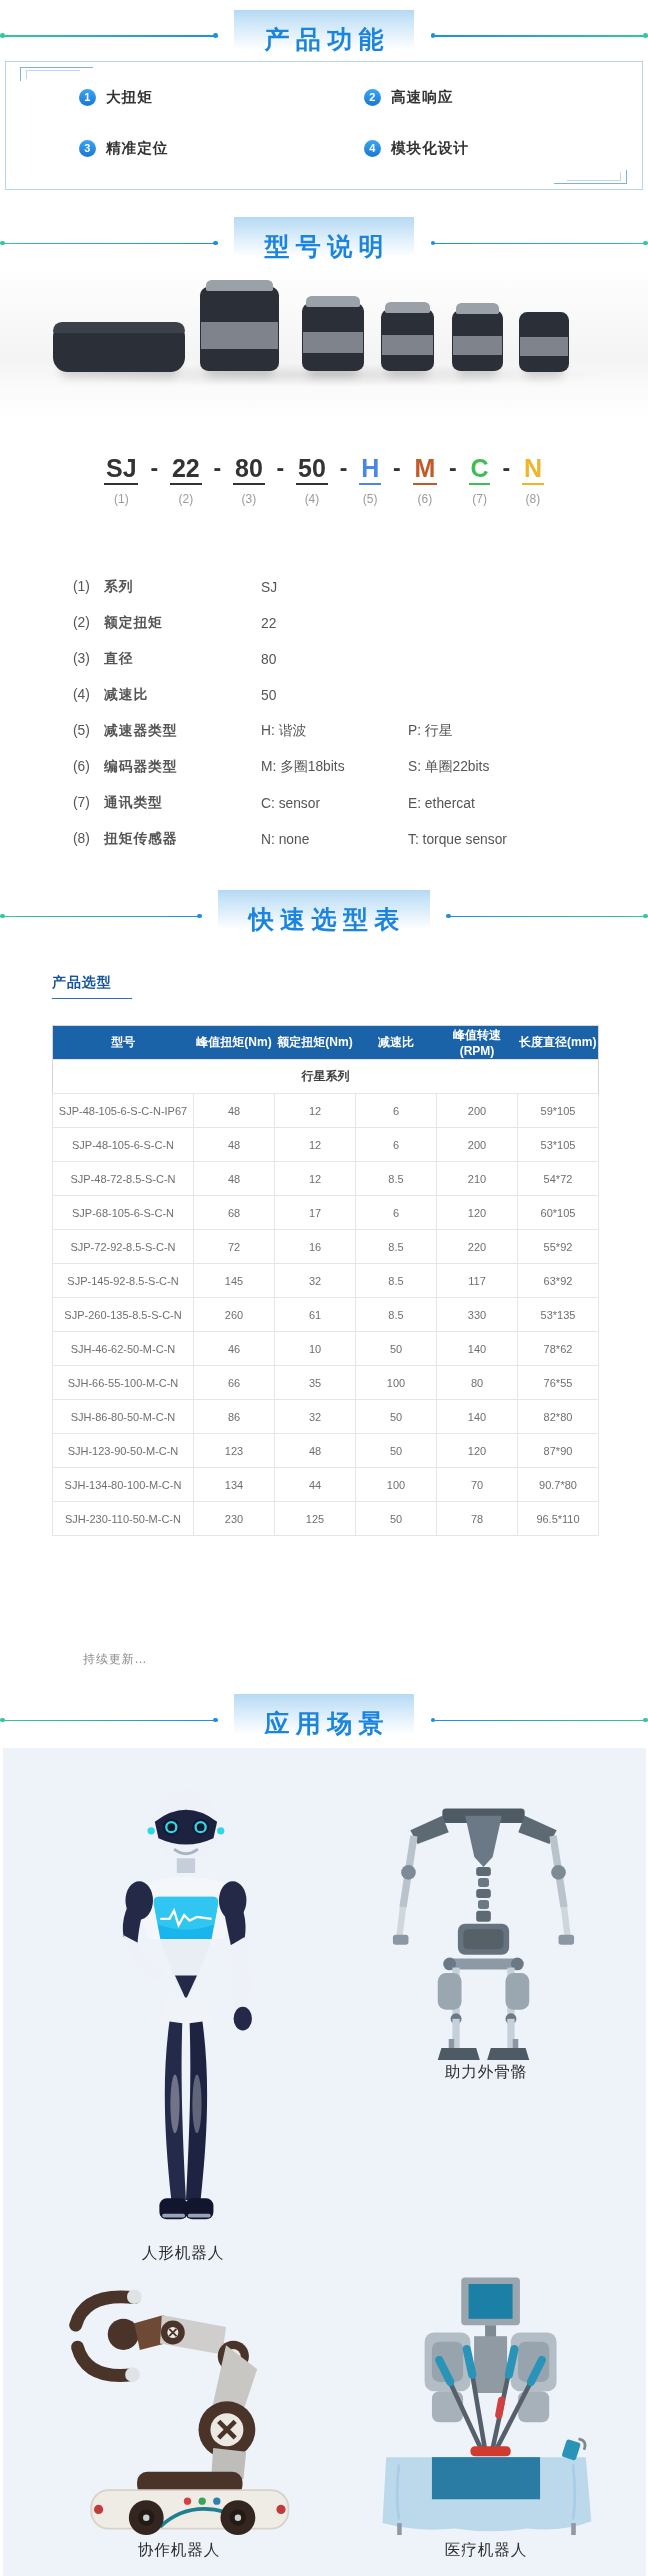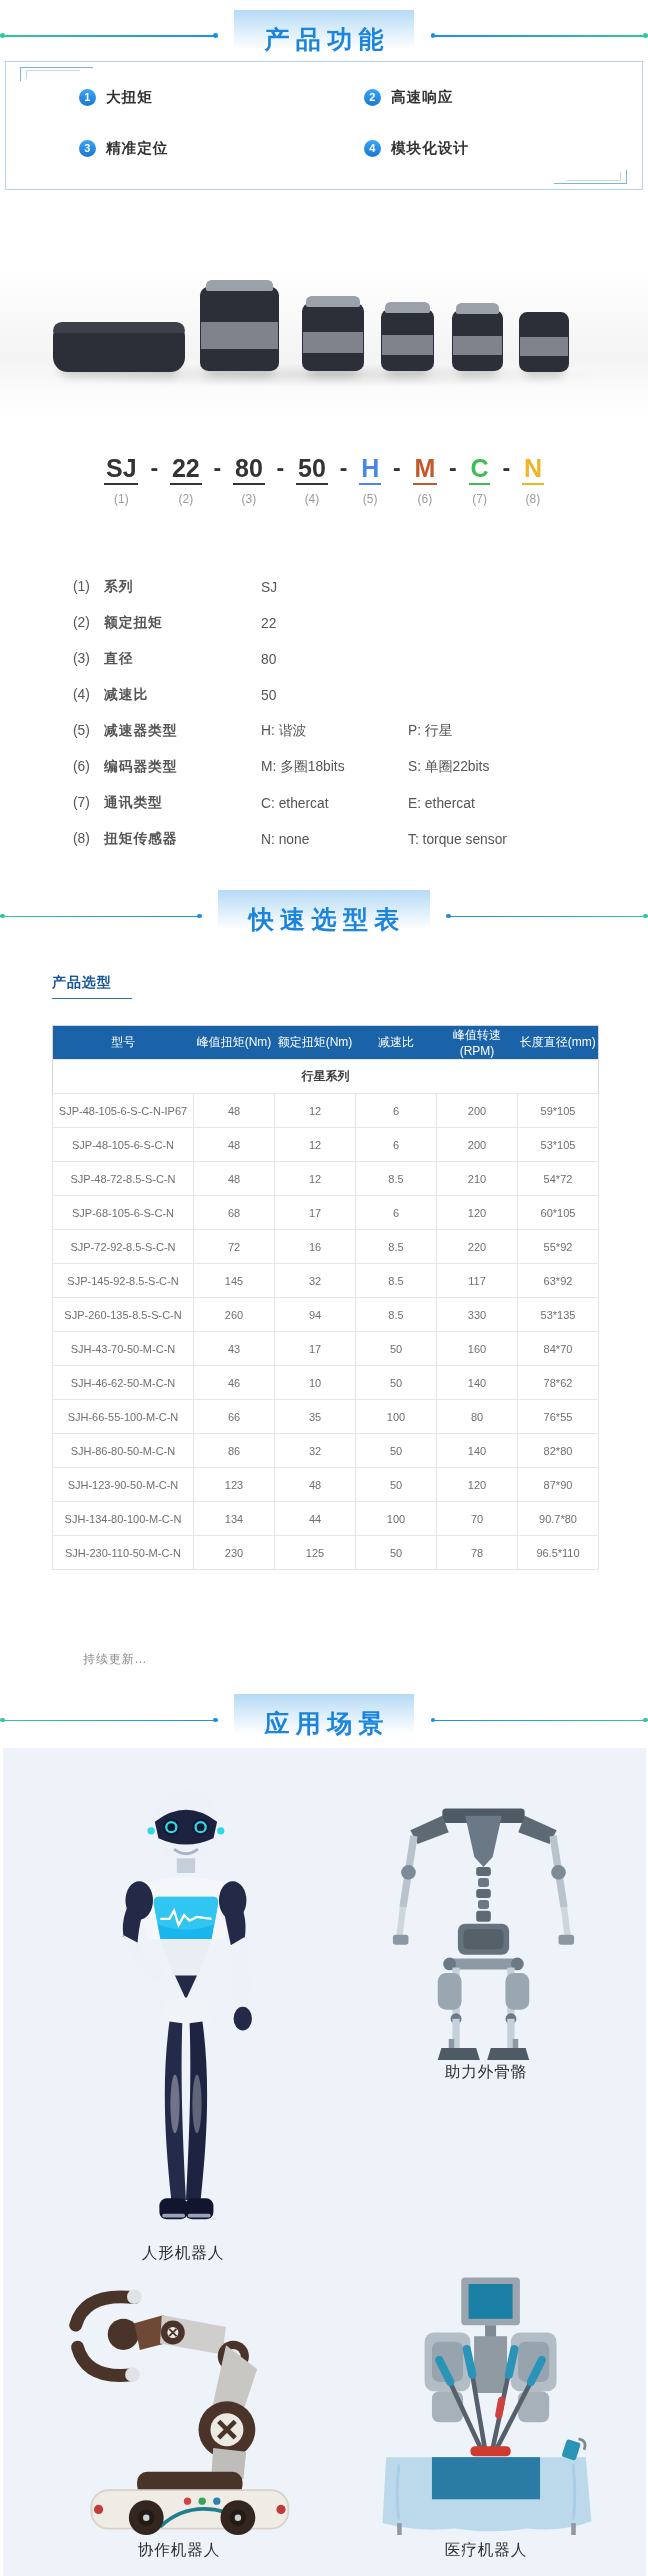--- a/index.html
+++ b/index.html
@@ -56,21 +56,21 @@
   .leg-row{height:36px;display:grid;grid-template-columns:188px 147px 1fr;align-items:center;
            font-size:13.8px;color:#555;}
   .leg-num{display:inline-block;width:31px;color:#555;}
   .leg-label{font-weight:bold;letter-spacing:0.9px;}
 
   
   .tab{position:absolute;left:52px;top:974px;font-size:14px;font-weight:bold;color:#15559c;
        padding:0 20px 6.4px 0;border-bottom:1.8px solid #2e6fb0;letter-spacing:0.9px;cursor:pointer;}
   table.sel{position:absolute;left:52px;top:1025px;width:545px;border-collapse:collapse;table-layout:fixed;
             border:0.9px solid #d6d6d6;}
-  table.sel th{height:33px;background:#1b63a8;color:#fff;font-size:12px;font-weight:normal;border:0;padding:0;}
+  table.sel th{height:33px;background:#1b63a8;color:#fff;font-size:12px;font-weight:bold;border:0;padding:0;}
   table.sel td{height:33px;text-align:center;font-size:11px;color:#6f6f6f;border:0.9px solid #e6e6e6;padding:0;}
   table.sel td.group{font-size:12px;font-weight:bold;color:#3d3d3d;background:#fff;
             border-left:0.9px solid #d6d6d6;border-right:0.9px solid #d6d6d6;}
   .footnote{position:absolute;left:83px;top:1632px;font-size:12px;color:#8a8a8a;letter-spacing:0.9px;margin-top:19px;}
 
   
   .app-panel{position:absolute;left:2.8px;top:1748px;width:643px;height:828px;background:#eef3fa;}
   .app-caption{position:absolute;font-size:15.6px;color:#2e2e2e;text-align:center;letter-spacing:0.9px;}
   .illus{position:absolute;}
 </style>
@@ -112,20 +112,33 @@
     <div class="feat-item" style="left:73px;top:77px">
       <span class="badge">3</span>
       <span class="feat-label">精准定位</span>
     </div>
     <div class="feat-item" style="left:358px;top:77px">
       <span class="badge">4</span>
       <span class="feat-label">模块化设计</span>
     </div>
   </div>
 
+  <div class="sec-title" style="top:213px">
+    <span class="sline sline-l">
+        <i class="dot-a"></i>
+        <i class="dot-b"></i>
+      </span>
+    <span class="tband">
+      <span class="ttext">型号说明</span>
+    </span>
+    <span class="sline sline-r">
+        <i class="dot-a"></i>
+        <i class="dot-b"></i>
+      </span>
+  </div>
 
   <div class="showcase">
     <div class="floor-shadow"></div>
     <div class="act drum" style="left:53px;top:58px;width:132px;height:50px">
         <div class="rim"></div>
       </div>
     <div class="act" style="left:200px;top:23px;width:79px;height:84px">
         <div class="cap"></div>
         <div class="midband"></div>
       </div>
@@ -214,21 +227,21 @@
       <span>H: 谐波</span>
         <span>P: 行星</span>
     </div>
     <div class="leg-row">
       <span><span class="leg-num">(6)</span><span class="leg-label">编码器类型</span></span>
       <span>M: 多圈18bits</span>
         <span>S: 单圈22bits</span>
     </div>
     <div class="leg-row">
       <span><span class="leg-num">(7)</span><span class="leg-label">通讯类型</span></span>
-      <span>C: ethercat</span>
+      <span>C: sensor</span>
         <span>E: ethercat</span>
     </div>
     <div class="leg-row">
       <span><span class="leg-num">(8)</span><span class="leg-label">扭矩传感器</span></span>
       <span>N: none</span>
         <span>T: torque sensor</span>
     </div>
   </div>
 
   <div class="sec-title" style="top:886px">
@@ -314,32 +327,24 @@
         <td>SJP-145-92-8.5-S-C-N</td>
           <td>145</td>
           <td>32</td>
           <td>8.5</td>
           <td>117</td>
           <td>63*92</td>
       </tr>
       <tr>
         <td>SJP-260-135-8.5-S-C-N</td>
           <td>260</td>
-          <td>94</td>
+          <td>61</td>
           <td>8.5</td>
           <td>330</td>
           <td>53*135</td>
-      </tr>
-      <tr>
-        <td>SJH-43-70-50-M-C-N</td>
-          <td>43</td>
-          <td>17</td>
-          <td>50</td>
-          <td>160</td>
-          <td>84*70</td>
       </tr>
       <tr>
         <td>SJH-46-62-50-M-C-N</td>
           <td>46</td>
           <td>10</td>
           <td>50</td>
           <td>140</td>
           <td>78*62</td>
       </tr>
       <tr>

